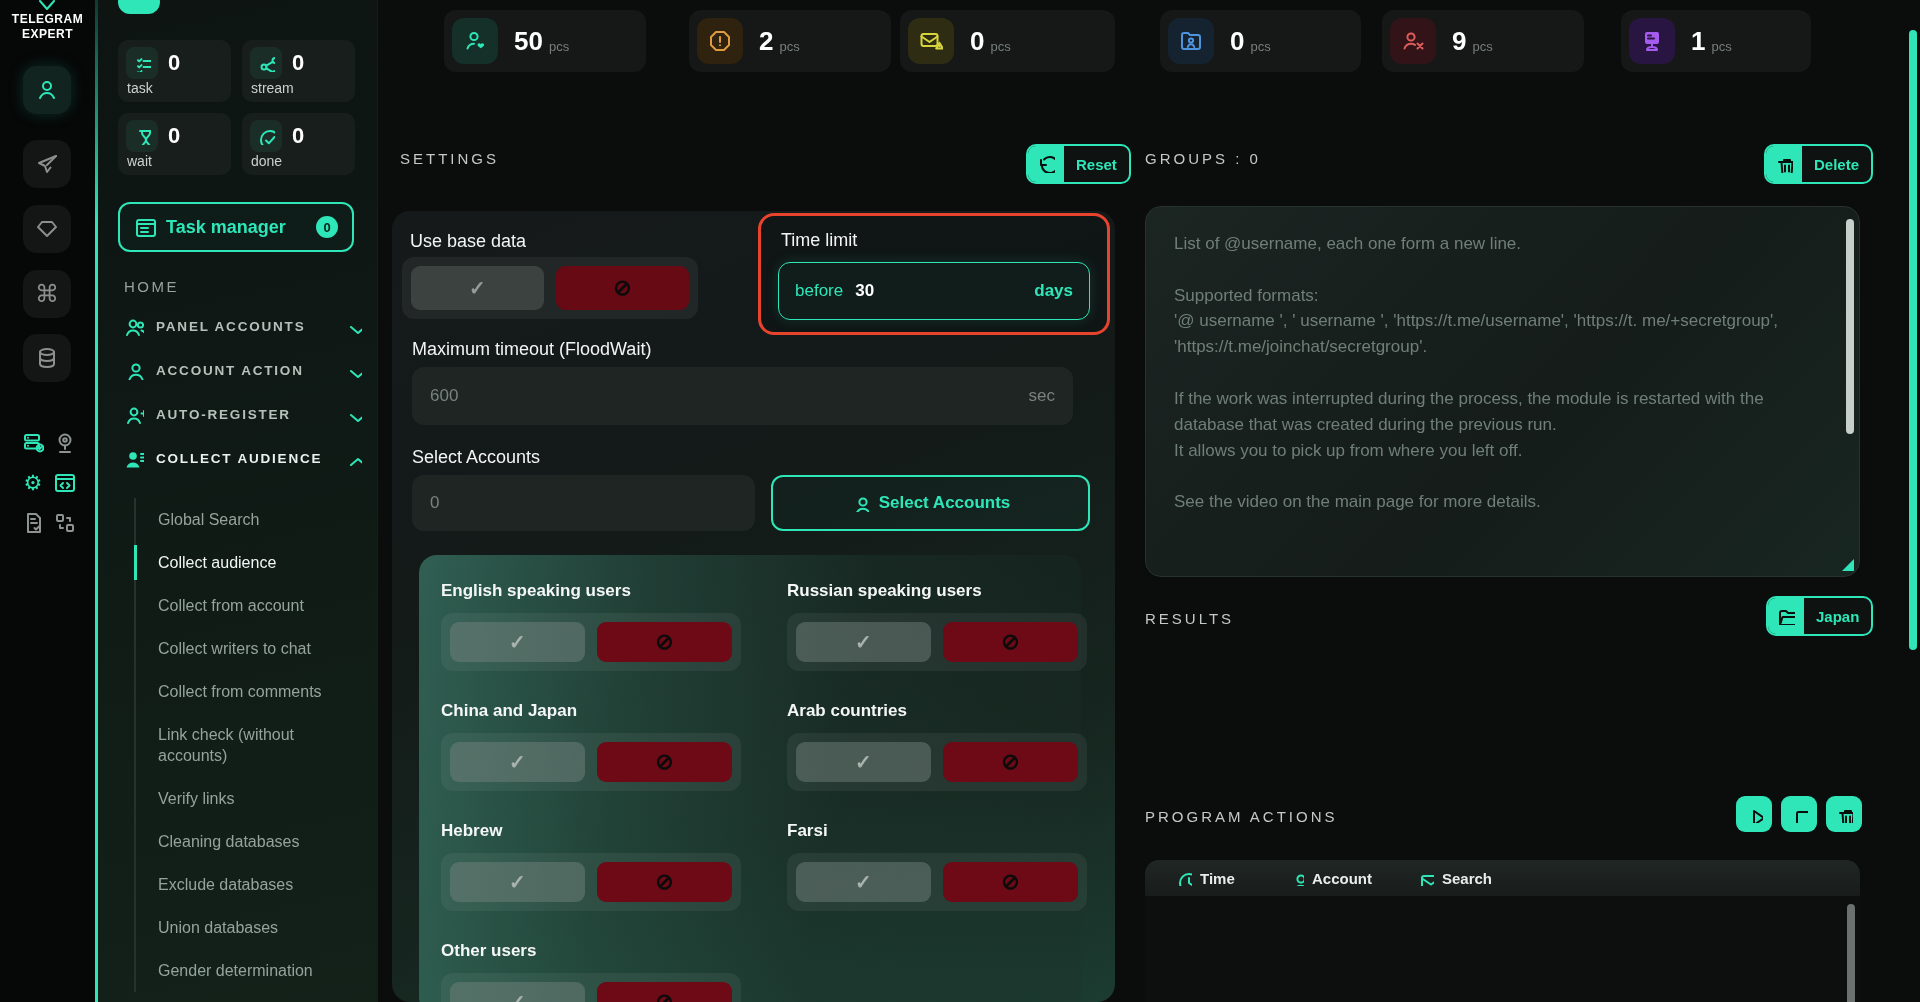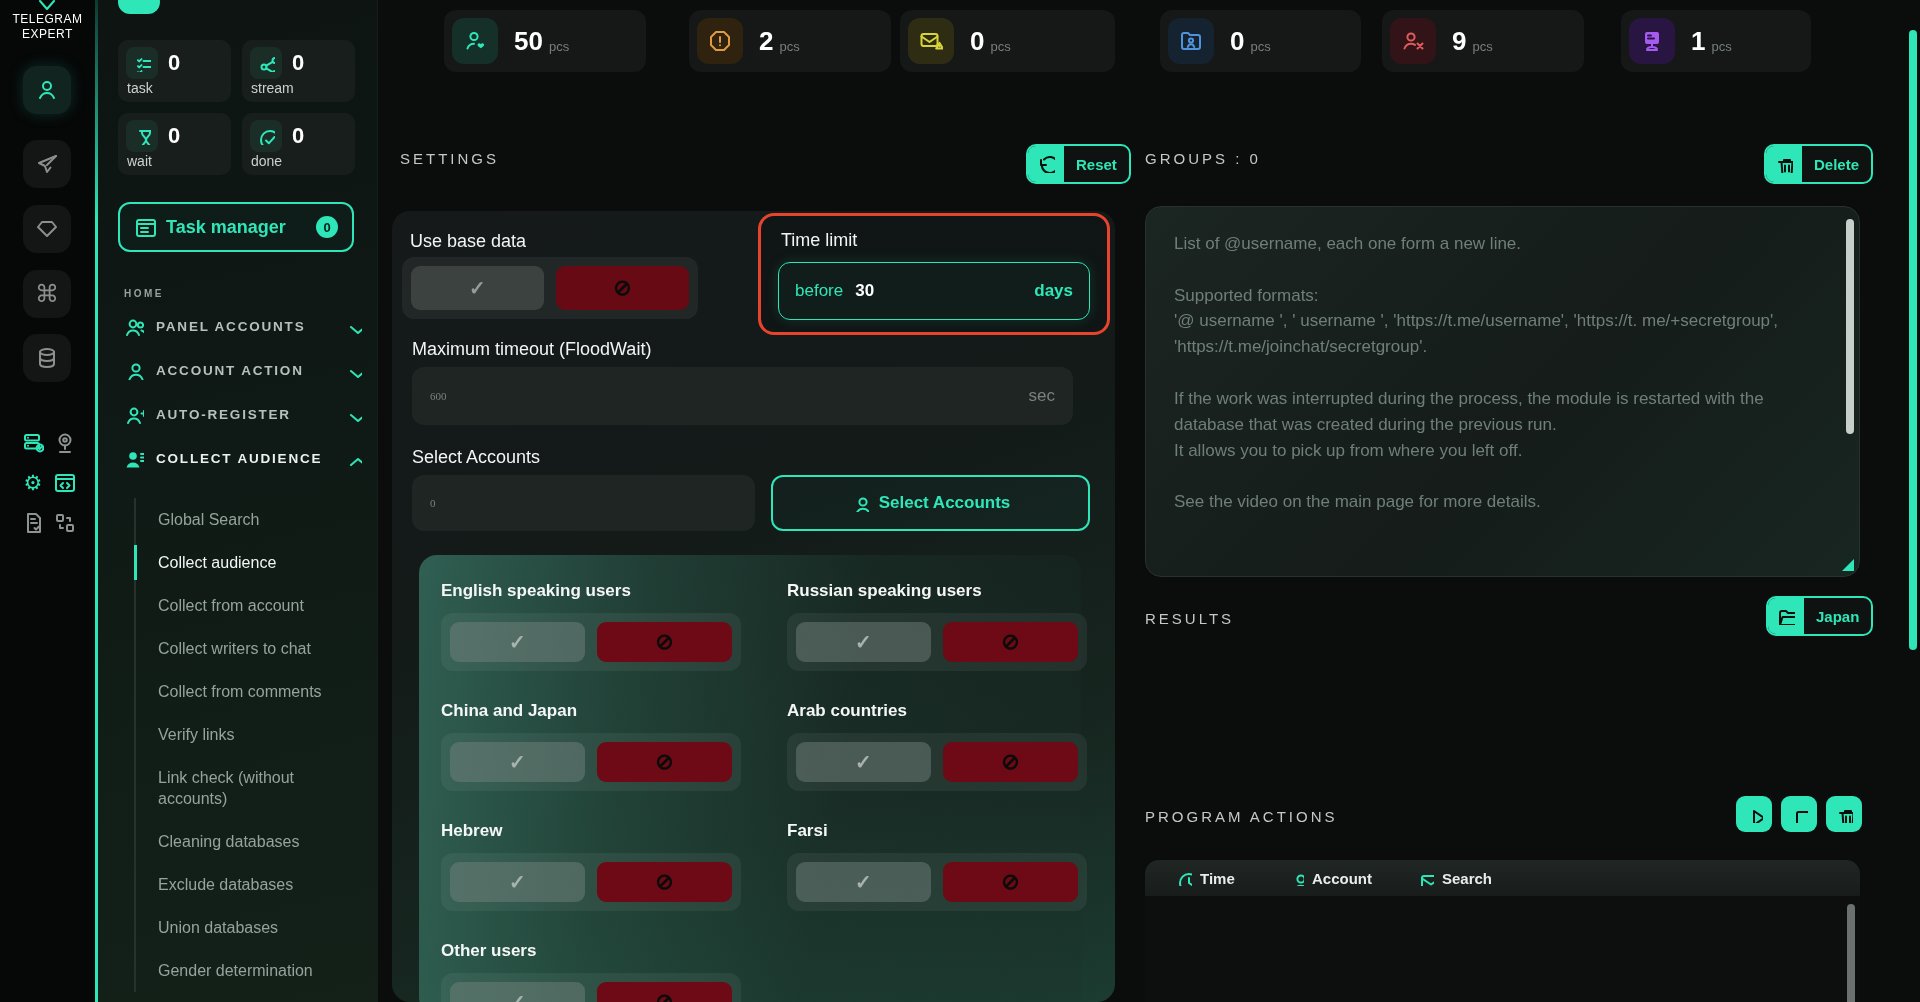--- a/index.html
+++ b/index.html
@@ -7,21 +7,21 @@
   body{position:relative;overflow:hidden;background:#0b0c0c;color:#e7ecea;
        font-family:"Liberation Sans",sans-serif;}
   svg{display:block}
   .ic{width:20px;height:20px;stroke:currentColor;fill:none;stroke-width:2;stroke-linecap:round;stroke-linejoin:round}
 
   
   .rail{position:absolute;left:0;top:0;width:95px;height:1002px;background:#060707}
   .rail-line{position:absolute;left:95px;top:0;width:3px;height:1002px;
              background:linear-gradient(#0f3a30,#2ee6b7 22%,#2ee6b7)}
   .brand{position:absolute;left:0;top:12px;width:95px;text-align:center;color:#fff;
-         font-size:12px;font-weight:normal;letter-spacing:.5px;line-height:15px}
+         font-size:12px;font-weight:bold;letter-spacing:.5px;line-height:15px}
   .brand-mark{position:absolute;left:37px;top:0;color:#2ee6b7}
   .rail-btn{position:absolute;left:23px;width:48px;height:48px;border-radius:14px;
             background:#141515;display:flex;align-items:center;justify-content:center;color:#8b8f8d}
   .rail-btn.active{background:#112420;color:#2ee6b7;box-shadow:0 0 16px rgba(46,230,183,.18)}
   .rail-cmd{font-size:24px;line-height:1;color:#8b8f8d}
   .mini-ic{position:absolute;width:24px;height:24px;display:flex;align-items:center;justify-content:center}
   .teal{color:#2ee6b7}.gray{color:#8d948f}
   .gear-glyph{font-size:21px;line-height:1}
 
   
@@ -34,21 +34,21 @@
   .ccard .tile{position:absolute;left:8px;top:7px;width:32px;height:32px;border-radius:8px;
                background:rgba(46,230,183,.08);display:flex;align-items:center;justify-content:center;color:#2ee6b7}
   .ccard .tile .ic{width:17px;height:17px}
   .ccard .num{position:absolute;left:50px;top:10px;font-size:22px;font-weight:bold;color:#fff}
   .ccard .lab{position:absolute;left:9px;top:40px;font-size:14px;color:#c9d2ce}
   .tm-btn{position:absolute;left:20px;top:202px;width:236px;height:50px;border:2px solid #2ee6b7;border-radius:12px;
           display:flex;align-items:center;color:#2ee6b7;padding:0 14px;background:rgba(46,230,183,.03)}
   .tm-btn .lbl{font-size:18px;font-weight:bold;margin-left:10px}
   .tm-badge{margin-left:auto;width:22px;height:22px;border-radius:50%;background:#2ee6b7;color:#05231a;
             font-size:13px;font-weight:bold;display:flex;align-items:center;justify-content:center}
-  .home{position:absolute;left:26px;top:288px;font-size:10px;font-weight:bold;letter-spacing:2.5px;color:#97a29c}
+  .home{position:absolute;left:26px;top:278px;font-size:15px;font-weight:normal;letter-spacing:2.5px;color:#97a29c}
   .navlist{position:absolute;left:0;top:304px;width:280px}
   .nav-item{height:44px;display:flex;align-items:center;padding:0 16px 0 26px;color:#b6c1bb;cursor:pointer}
   .nav-item .ic{color:#2ee6b7}
   .nav-item .nl{font-size:13.5px;font-weight:bold;letter-spacing:1.8px;margin-left:12px}
   .nav-item.current .nl{color:#eaf1ee}
   .nav-item .chev{margin-left:auto;color:#2ee6b7}
   .submenu{position:absolute;left:36px;top:498px;width:238px;border-left:2px solid #27312d}
   .sub-item{padding:11px 8px 11px 22px;font-size:16px;color:#95a39d;line-height:21px;position:relative;cursor:pointer}
   .sub-item.active{color:#f2f6f4}
   .sub-item.active::before{content:"";position:absolute;left:-2px;top:4px;bottom:4px;width:3px;background:#2ee6b7}
@@ -77,21 +77,21 @@
   .seg.no{background:#670a14;color:#0b0b0b;font-size:22px}
   .tg-base{position:absolute;left:10px;top:46px;width:296px;height:62px}
   .tl-box{position:absolute;left:366px;top:2px;width:352px;height:122px;border:3px solid #e8432c;border-radius:16px;background:rgba(10,14,13,.35)}
   .tl-input{position:absolute;left:17px;top:46px;width:312px;height:58px;border:1.5px solid #2ee6b7;border-radius:12px;
             background:rgba(46,230,183,.04);display:flex;align-items:center;padding:0 16px;box-shadow:0 0 14px rgba(46,230,183,.15)}
   .tl-input .pre{color:#2ee6b7;font-size:17px}
   .tl-input input{width:60px;border:0;outline:0;background:transparent;color:#fff;font-size:17px;font-weight:bold;
                   font-family:inherit;margin-left:12px}
   .tl-input .unit{margin-left:auto;color:#2ee6b7;font-size:17px;font-weight:bold}
   .field{position:absolute;background:#20262455;background-color:#1f2523;border-radius:12px;display:flex;align-items:center;padding:0 18px}
-  .field input{flex:1;border:0;outline:0;background:transparent;color:#86efac;font-size:11px;font-family:Liberation Serif, serif}
+  .field input{flex:1;border:0;outline:0;background:transparent;color:#86efac;font-size:17px;font-family:Liberation Sans, sans-serif}
   .field input::placeholder{color:#79827e}
   .field .unit{color:#79827e;font-size:17px;margin-left:2px}
   .btn-sa{position:absolute;left:379px;top:264px;width:319px;height:56px;border:2px solid #2ee6b7;border-radius:12px;
           display:flex;align-items:center;justify-content:center;color:#2ee6b7;background:rgba(46,230,183,.03);cursor:pointer}
   .btn-sa .bl{font-size:17px;font-weight:bold;margin-left:10px}
   .lang{position:absolute;left:27px;top:344px;width:662px;height:460px;border-radius:18px;padding:26px 0 0 22px;
         background:linear-gradient(100deg,rgba(96,208,178,.38) 0%,rgba(62,140,116,.30) 32%,rgba(36,76,64,.22) 62%,rgba(26,42,37,.14) 100%)}
   .lgrid{display:grid;grid-template-columns:330px 300px;grid-column-gap:16px;grid-row-gap:30px}
   .lcell .llab{font-size:17px;font-weight:bold;color:#f4f7f6;margin-bottom:12px}
   .lcell .toggle{width:300px;height:58px}
@@ -335,22 +335,22 @@
         </span>
     </div>
   </div>
 
   <div class="submenu">
     <div class="sub-item">Global Search</div>
     <div class="sub-item active">Collect audience</div>
     <div class="sub-item">Collect from account</div>
     <div class="sub-item">Collect writers to chat</div>
     <div class="sub-item">Collect from comments</div>
+    <div class="sub-item">Link check (without accounts)</div>
     <div class="sub-item">Verify links</div>
-    <div class="sub-item">Link check (without accounts)</div>
     <div class="sub-item">Cleaning databases</div>
     <div class="sub-item">Exclude databases</div>
     <div class="sub-item">Union databases</div>
     <div class="sub-item">Gender determination</div>
   </div>
 </div>
 
 <div class="stat" style="left:444px;width:202px">
   <div class="tile" style="background:#143029;color:#2ee6b7">
     <svg class="ic">

